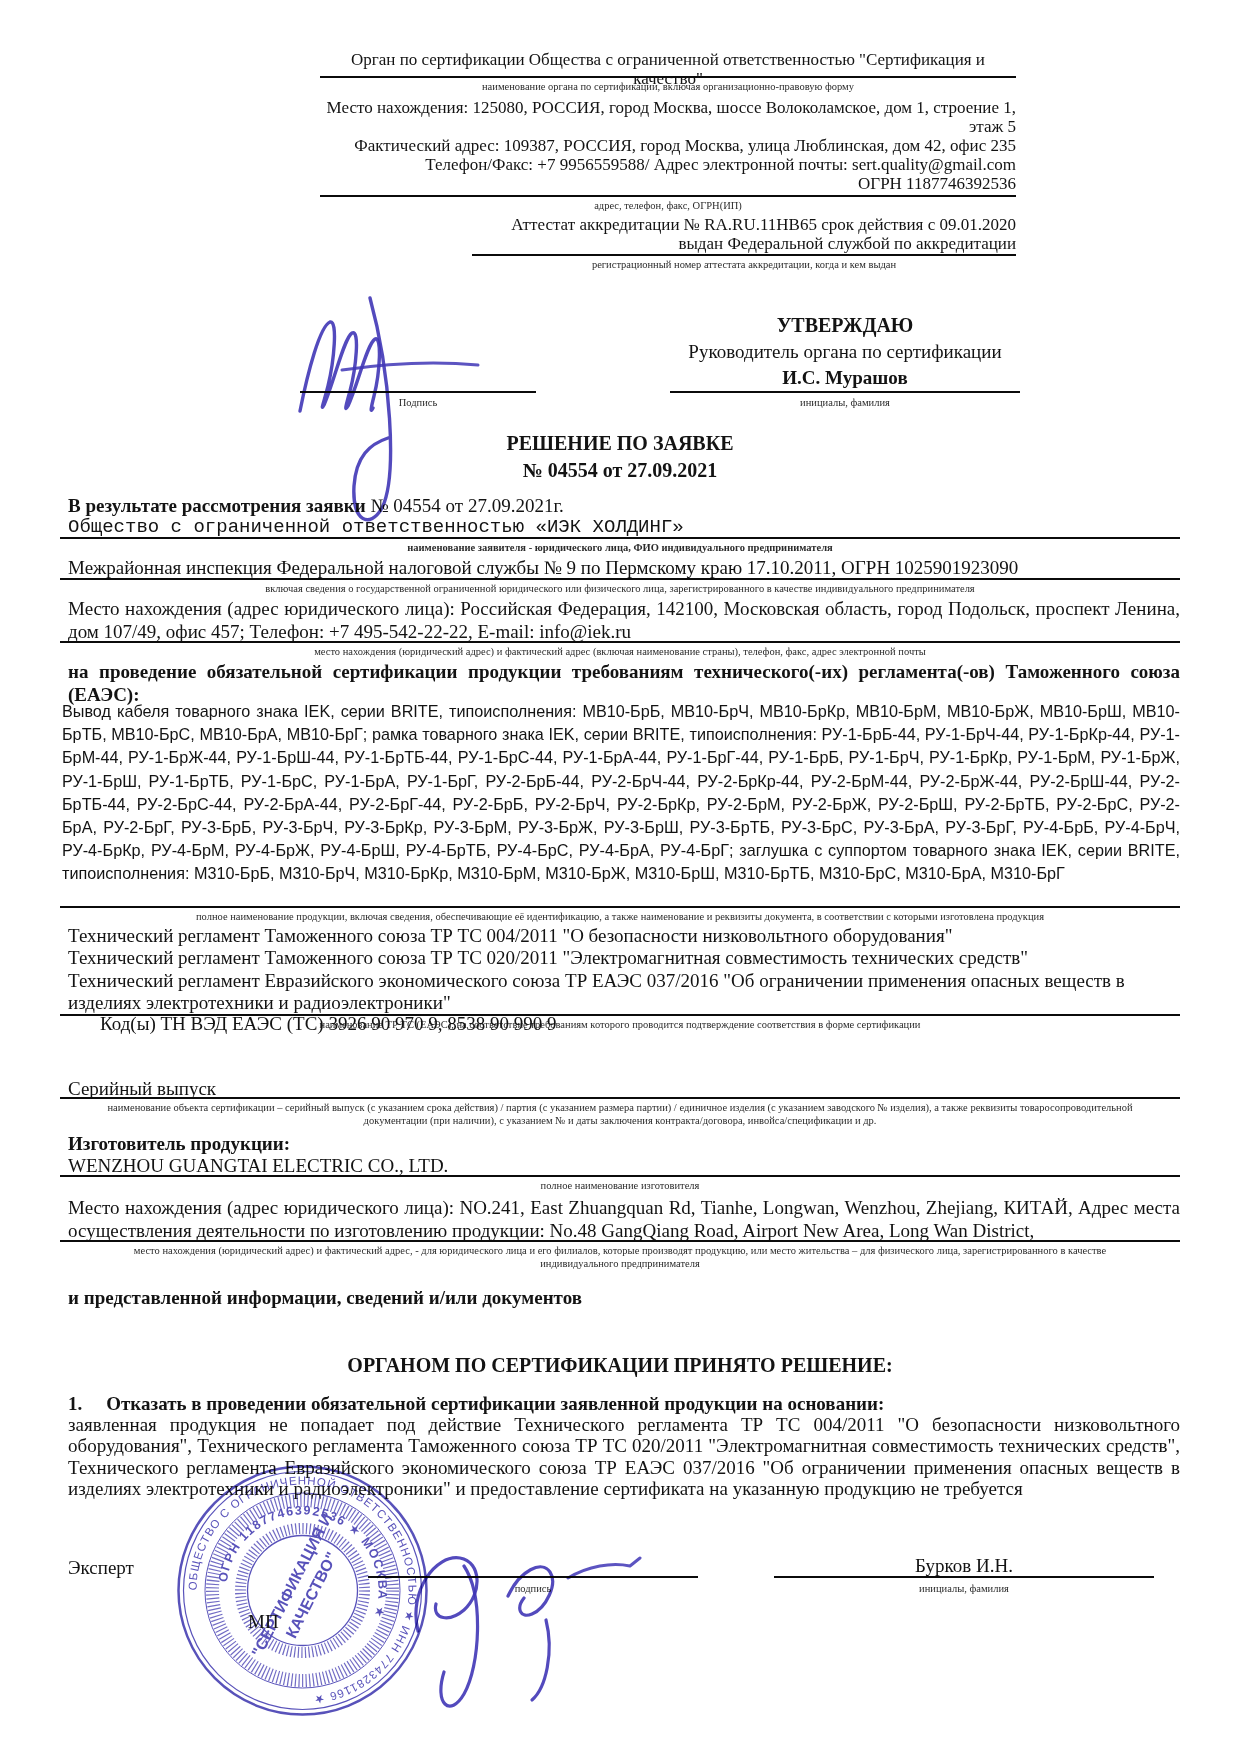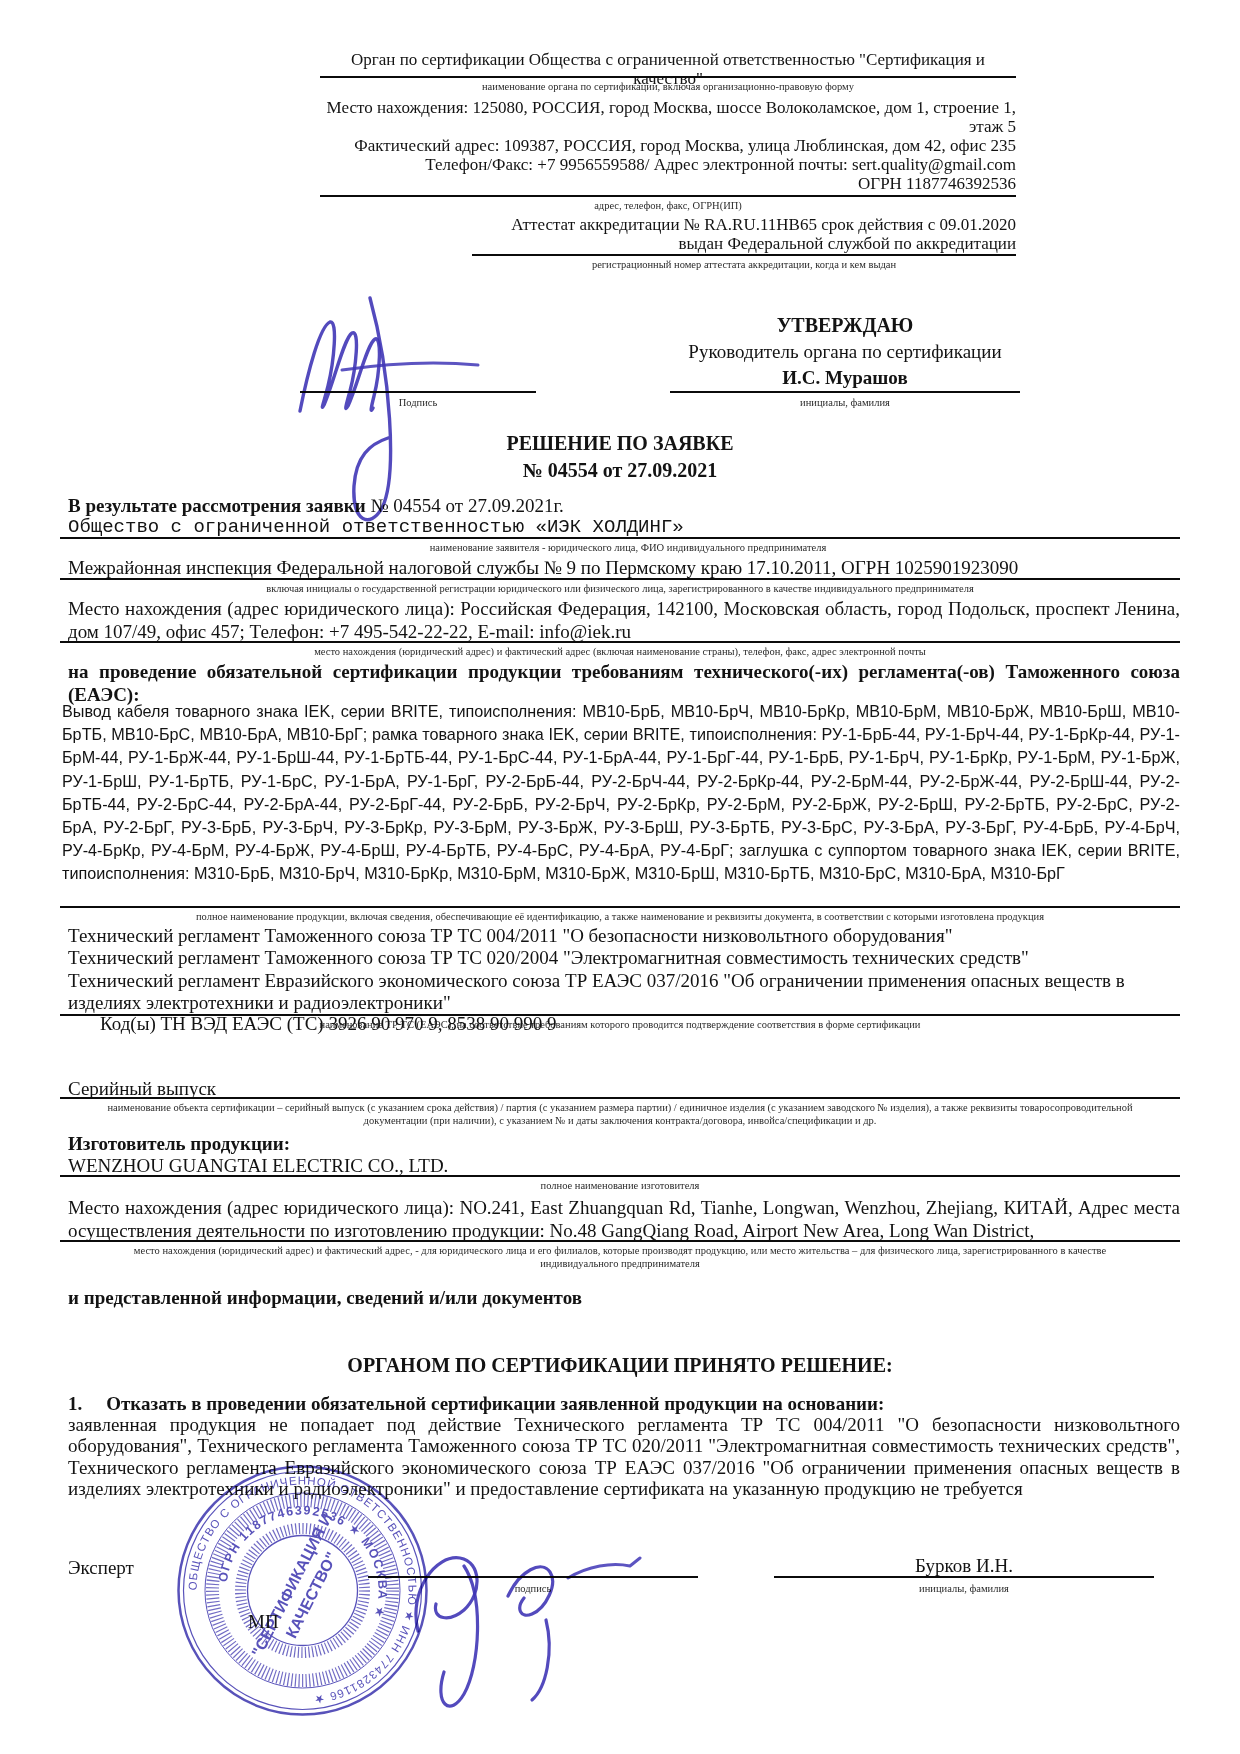--- a/index.html
+++ b/index.html
@@ -59,34 +59,34 @@
     <div class="abs rule" style="left:15px;top:85px;width:350px;"></div>
     <div class="abs cap" style="left:15px;top:90px;width:350px;">инициалы, фамилия</div>
   </div>
 
   <div class="abs big b ctr" style="left:60px;top:430px;width:1120px;">РЕШЕНИЕ ПО ЗАЯВКЕ</div>
   <div class="abs big b ctr" style="left:60px;top:457px;width:1120px;">№ 04554 от 27.09.2021</div>
 
   <div class="abs t" style="left:68px;top:494px;width:1112px;"><span class="b">В результате рассмотрения заявки</span><span> № 04554 от 27.09.2021г.</span></div>
   <div class="abs t" style="left:68px;top:516px;width:1112px;font-family:Liberation Mono, monospace;">Общество с ограниченной ответственностью «ИЭК ХОЛДИНГ»</div>
   <div class="abs rule" style="left:60px;top:537px;width:1120px;"></div>
-  <div class="abs cap" style="left:68px;top:541px;width:1120px;">наименование заявителя - юридического лица, ФИО индивидуального предпринимателя</div>
+  <div class="abs cap" style="left:60px;top:541px;width:1120px;font-weight:bold;">наименование заявителя - юридического лица, ФИО индивидуального предпринимателя</div>
   <div class="abs t" style="left:68px;top:556px;width:1112px;">Межрайонная инспекция Федеральной налоговой службы № 9 по Пермскому краю 17.10.2011, ОГРН 1025901923090</div>
   <div class="abs rule" style="left:60px;top:578px;width:1120px;"></div>
-  <div class="abs cap" style="left:60px;top:582px;width:1120px;">включая инициалы о государственной регистрации юридического или физического лица, зарегистрированного в качестве индивидуального предпринимателя</div>
+  <div class="abs cap" style="left:60px;top:582px;width:1120px;">включая сведения о государственной ограниченной юридического или физического лица, зарегистрированного в качестве индивидуального предпринимателя</div>
   <div class="abs t j" style="left:68px;top:597px;width:1112px;">Место нахождения (адрес юридического лица): Российская Федерация, 142100, Московская область, город Подольск, проспект Ленина, дом 107/49, офис 457; Телефон: +7 495-542-22-22, E-mail: info@iek.ru</div>
   <div class="abs rule" style="left:60px;top:641px;width:1120px;"></div>
   <div class="abs cap" style="left:60px;top:645px;width:1120px;">место нахождения (юридический адрес) и фактический адрес (включая наименование страны), телефон, факс, адрес электронной почты</div>
   <div class="abs t b j" style="left:68px;top:660px;width:1112px;">на проведение обязательной сертификации продукции требованиям технического(-их) регламента(-ов) Таможенного союза (ЕАЭС):</div>
   <div class="abs sans j" style="left:62px;top:700px;width:1118px;">Вывод кабеля товарного знака IEK, серии BRITE, типоисполнения: МВ10-БрБ, МВ10-БрЧ, МВ10-БрКр, МВ10-БрМ, МВ10-БрЖ, МВ10-БрШ, МВ10-БрТБ, МВ10-БрС, МВ10-БрА, МВ10-БрГ; рамка товарного знака IEK, серии BRITE, типоисполнения: РУ-1-БрБ-44, РУ-1-БрЧ-44, РУ-1-БрКр-44, РУ-1-БрМ-44, РУ-1-БрЖ-44, РУ-1-БрШ-44, РУ-1-БрТБ-44, РУ-1-БрС-44, РУ-1-БрА-44, РУ-1-БрГ-44, РУ-1-БрБ, РУ-1-БрЧ, РУ-1-БрКр, РУ-1-БрМ, РУ-1-БрЖ, РУ-1-БрШ, РУ-1-БрТБ, РУ-1-БрС, РУ-1-БрА, РУ-1-БрГ, РУ-2-БрБ-44, РУ-2-БрЧ-44, РУ-2-БрКр-44, РУ-2-БрМ-44, РУ-2-БрЖ-44, РУ-2-БрШ-44, РУ-2-БрТБ-44, РУ-2-БрС-44, РУ-2-БрА-44, РУ-2-БрГ-44, РУ-2-БрБ, РУ-2-БрЧ, РУ-2-БрКр, РУ-2-БрМ, РУ-2-БрЖ, РУ-2-БрШ, РУ-2-БрТБ, РУ-2-БрС, РУ-2-БрА, РУ-2-БрГ, РУ-3-БрБ, РУ-3-БрЧ, РУ-3-БрКр, РУ-3-БрМ, РУ-3-БрЖ, РУ-3-БрШ, РУ-3-БрТБ, РУ-3-БрС, РУ-3-БрА, РУ-3-БрГ, РУ-4-БрБ, РУ-4-БрЧ, РУ-4-БрКр, РУ-4-БрМ, РУ-4-БрЖ, РУ-4-БрШ, РУ-4-БрТБ, РУ-4-БрС, РУ-4-БрА, РУ-4-БрГ; заглушка с суппортом товарного знака IEK, серии BRITE, типоисполнения: М310-БрБ, М310-БрЧ, М310-БрКр, М310-БрМ, М310-БрЖ, М310-БрШ, М310-БрТБ, М310-БрС, М310-БрА, М310-БрГ</div>
   <div class="abs rule" style="left:60px;top:906px;width:1120px;"></div>
   <div class="abs cap" style="left:60px;top:910px;width:1120px;">полное наименование продукции, включая сведения, обеспечивающие её идентификацию, а также наименование и реквизиты документа, в соответствии с которыми изготовлена продукция</div>
   <div class="abs t" style="left:68px;top:925px;width:1112px;line-height:22.4px;">
     <div>Технический регламент Таможенного союза ТР ТС 004/2011 "О безопасности низковольтного оборудования"</div>
-    <div>Технический регламент Таможенного союза ТР ТС 020/2004 "Электромагнитная совместимость технических средств"</div>
+    <div>Технический регламент Таможенного союза ТР ТС 020/2011 "Электромагнитная совместимость технических средств"</div>
     <div>Технический регламент Евразийского экономического союза ТР ЕАЭС 037/2016 "Об ограничении применения опасных веществ в изделиях электротехники и радиоэлектроники"</div>
   </div>
   <div class="abs rule" style="left:60px;top:1014px;width:1120px;"></div>
   <div class="abs cap" style="left:60px;top:1018px;width:1120px;">наименование ТР ТС (ЕАЭС), на соответствие требованиям которого проводится подтверждение соответствия в форме сертификации</div>
   <div class="abs t" style="left:68px;top:1012px;width:1112px;margin-left:32px;">Код(ы) ТН ВЭД ЕАЭС (ТС) 3926 90 970 9, 8538 90 990 9</div>
   <div class="abs t" style="left:68px;top:1077px;width:1112px;">Серийный выпуск</div>
   <div class="abs rule" style="left:60px;top:1097px;width:1120px;"></div>
   <div class="abs cap" style="left:90px;top:1101px;width:1060px;">наименование объекта сертификации – серийный выпуск (с указанием срока действия) / партия (с указанием размера партии) / единичное изделия (с указанием заводского № изделия), а также реквизиты товаросопроводительной документации (при наличии), с указанием № и даты заключения контракта/договора, инвойса/спецификации и др.</div>
   <div class="abs t" style="left:68px;top:1154px;width:1112px;">WENZHOU GUANGTAI ELECTRIC CO., LTD.</div>
   <div class="abs t b" style="left:68px;top:1132px;width:1112px;">Изготовитель продукции:</div>

